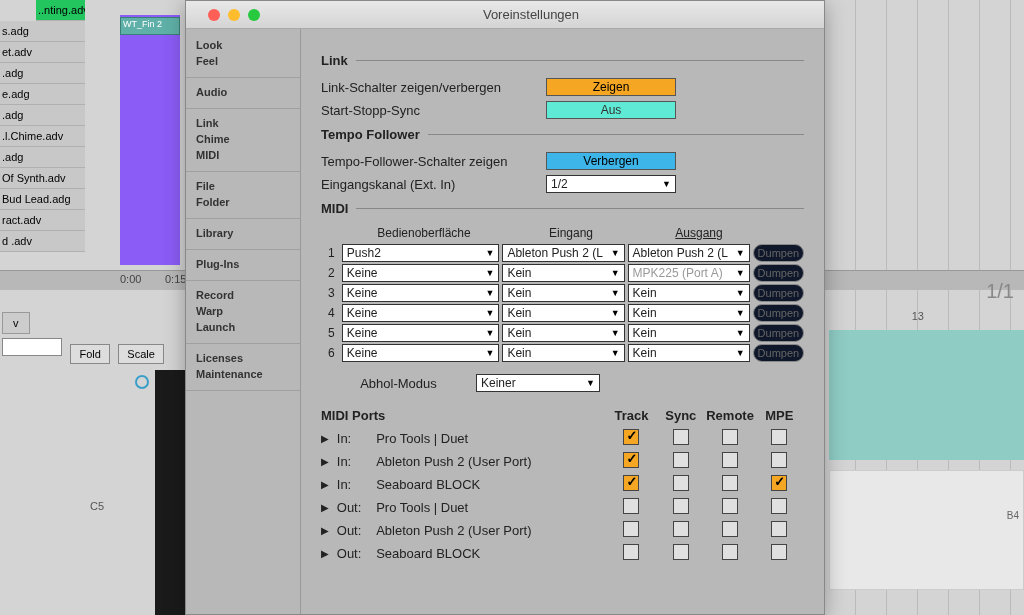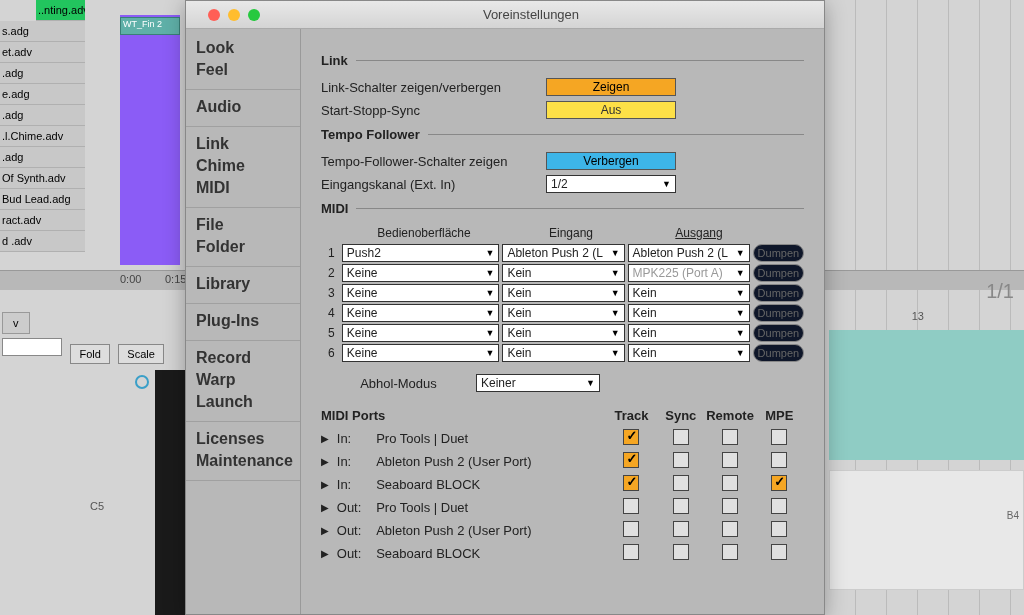--- a/index.html
+++ b/index.html
@@ -33,31 +33,31 @@
 .traffic { display: flex; gap: 8px; }
 .tl { width: 12px; height: 12px; border-radius: 50%; }
 .tl.red { background: #ff5f56; }
 .tl.yellow { background: #ffbd2e; }
 .tl.green { background: #27c93f; }
 .title { flex: 1; text-align: center; font-size: 13px; color: #444; }
 
 .modal-body { display: flex; height: calc(100% - 28px); }
 .sidebar { width: 115px; background: #b8b8b8; border-right: 1px solid #999; padding: 6px 0; }
 .side-group { padding: 2px 0 8px 0; border-bottom: 1px solid #a0a0a0; margin-bottom: 4px; }
-.side-item { padding: 2px 10px; font-size: 16px; font-weight: bold; color: #333; cursor: pointer; }
+.side-item { padding: 2px 10px; font-size: 11px; font-weight: bold; color: #333; cursor: pointer; }
 
 .content { flex: 1; padding: 16px 20px; overflow-y: auto; font-size: 13px; color: #222; }
 .section-label { font-weight: bold; font-size: 13px; display: flex; align-items: center; gap: 8px; margin: 8px 0 10px 0; }
 .section-label::after { content: ""; flex: 1; height: 1px; background: #888; }
 
 .row { display: flex; align-items: center; margin: 5px 0; }
 .row-label { width: 225px; font-size: 13px; }
 .toggle { width: 130px; height: 18px; text-align: center; font-size: 12px; border: 1px solid #555; cursor: pointer; line-height: 16px; }
 .toggle.orange { background: #f5a623; color: #000; }
-.toggle.off { background: #fde047; color: #333; }
+.toggle.off { background: #5eead4; color: #333; }
 .toggle.blue { background: #3db5e8; color: #000; }
 .select { height: 18px; background: #fff; border: 1px solid #333; font-size: 12px; padding: 0 4px; position: relative; display: flex; align-items: center; justify-content: space-between; cursor: pointer; }
 .select.w130 { width: 130px; }
 .select.w160 { width: 160px; }
 .select.w124 { width: 124px; }
 .tri { font-size: 9px; color: #000; }
 .select.disabled { color: #999; }
 
 .midi-grid { margin-top: 4px; }
 .midi-head { display: flex; margin-bottom: 4px; }

